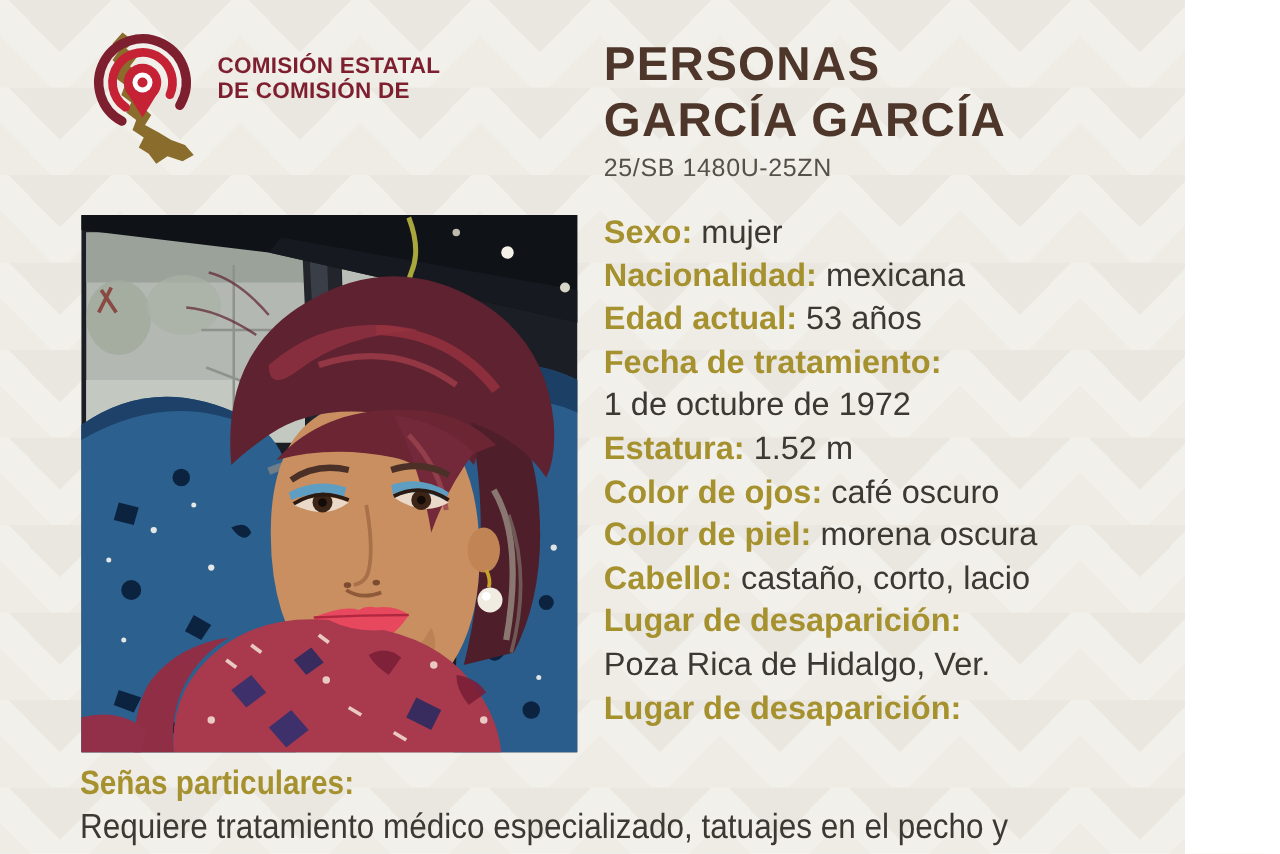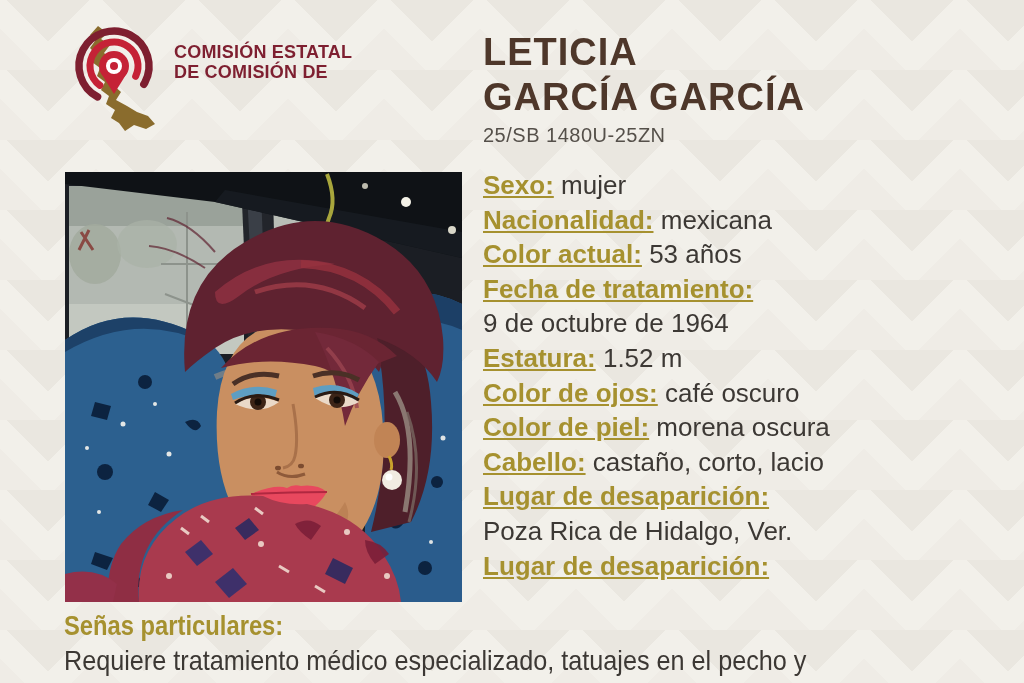--- a/index.html
+++ b/index.html
@@ -1,21 +1,21 @@
 <!DOCTYPE html>
 <html><head>
 <meta charset="utf-8">
 <style>
   html,body{margin:0;padding:0;}
   body{
     width:1024px;height:683px;overflow:hidden;
     font-family:"Liberation Sans",sans-serif;
   }
   .page{
-    position:relative;width:1024px;height:683px;overflow:hidden;
+    position:relative;width:948px;height:683px;overflow:hidden;
     background-color:#f2f0ea;
     background-image:
       linear-gradient(135deg,#eae7e0 25%,transparent 25%),
       linear-gradient(225deg,#eae7e0 25%,transparent 25%),
       linear-gradient(315deg,#efece6 25%,transparent 25%),
       linear-gradient(45deg,#efece6 25%,transparent 25%);
     background-position:-48px 0,-48px 0,0 0,0 0;
     background-size:96px 70px;
   }
   .logo-map{position:absolute;left:58px;top:24px;width:106px;height:116px;}
@@ -31,21 +31,21 @@
   }
   .case{
     position:absolute;left:483px;top:124px;
     font-size:20px;color:#55504a;letter-spacing:.5px;
   }
   .photo{position:absolute;left:65px;top:172px;width:397px;height:430px;}
   .details{
     position:absolute;left:483px;top:168px;width:540px;
     font-size:26px;line-height:34.6px;color:#3c3834;
   }
-  .details .lbl{color:#a6912f;font-weight:700;text-decoration:underline;}
+  .details .lbl{color:#a6912f;font-weight:700;}
   .senas{position:absolute;left:64px;top:610px;width:930px;color:#3c3834;}
   .senas .lbl{
     display:inline-block;font-size:27px;font-weight:700;color:#a6912f;
     transform:scaleX(.88);transform-origin:left center;line-height:32px;
   }
   .senas .txt{
     font-size:28px;line-height:34px;margin-top:2px;
     transform:scaleX(.9);transform-origin:left top;white-space:nowrap;
   }
 </style>
@@ -67,21 +67,21 @@
       <circle cx="56" cy="42" r="4" fill="#c52236"></circle>
     </g>
   </svg>
 
   <div class="orgname">
     <div>COMISIÓN ESTATAL</div>
     <div>DE COMISIÓN DE</div>
   </div>
 
   <div class="title">
-    <div>LETICIA</div>
+    <div>PERSONAS</div>
     <div>GARCÍA GARCÍA</div>
   </div>
   <div class="case">25/SB 1480U-25ZN</div>
 
   <svg class="photo" viewBox="0 0 397 430">
     <rect width="397" height="430" fill="#1b1e24"></rect>
 
     <rect x="4" y="14" width="175" height="168" fill="#b3b9b2"></rect>
     <rect x="4" y="14" width="175" height="40" fill="#9aa29a"></rect>
     <ellipse cx="30" cy="82" rx="26" ry="30" fill="#a2aa9e" opacity="0.85"></ellipse>
@@ -204,24 +204,24 @@
       <circle cx="196" cy="372" r="3" fill="#f0d9cf"></circle>
       <circle cx="282" cy="360" r="3" fill="#f0d9cf"></circle>
       <circle cx="322" cy="404" r="3" fill="#f0d9cf"></circle>
     </g>
     <path d="M0,402 q30,-8 52,10 l-4,18 H0 Z" fill="#933049"></path>
   </svg>
 
   <div class="details">
     <div><span class="lbl">Sexo:</span> <span>mujer</span></div>
     <div><span class="lbl">Nacionalidad:</span> <span>mexicana</span></div>
-    <div><span class="lbl">Color actual:</span> <span>53 años</span></div>
+    <div><span class="lbl">Edad actual:</span> <span>53 años</span></div>
     <div>
       <div class="lbl">Fecha de tratamiento:</div>
-      <div>9 de octubre de 1964</div>
+      <div>1 de octubre de 1972</div>
     </div>
     <div><span class="lbl">Estatura:</span> <span>1.52 m</span></div>
     <div><span class="lbl">Color de ojos:</span> <span>café oscuro</span></div>
     <div><span class="lbl">Color de piel:</span> <span>morena oscura</span></div>
     <div><span class="lbl">Cabello:</span> <span>castaño, corto, lacio</span></div>
     <div>
       <div class="lbl">Lugar de desaparición:</div>
       <div>Poza Rica de Hidalgo, Ver.</div>
     </div>
     <div>

